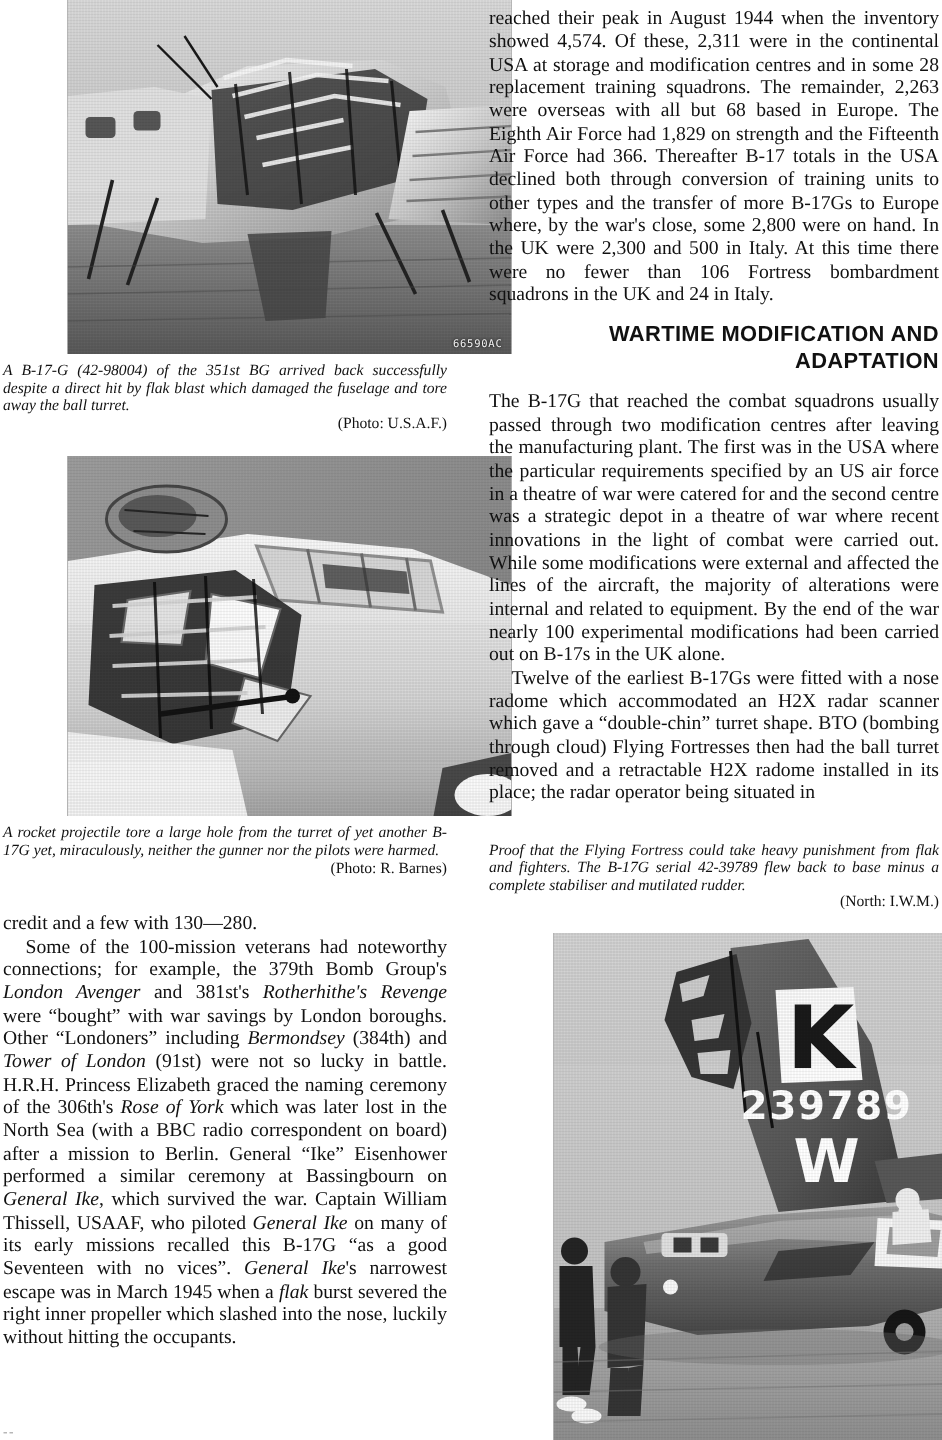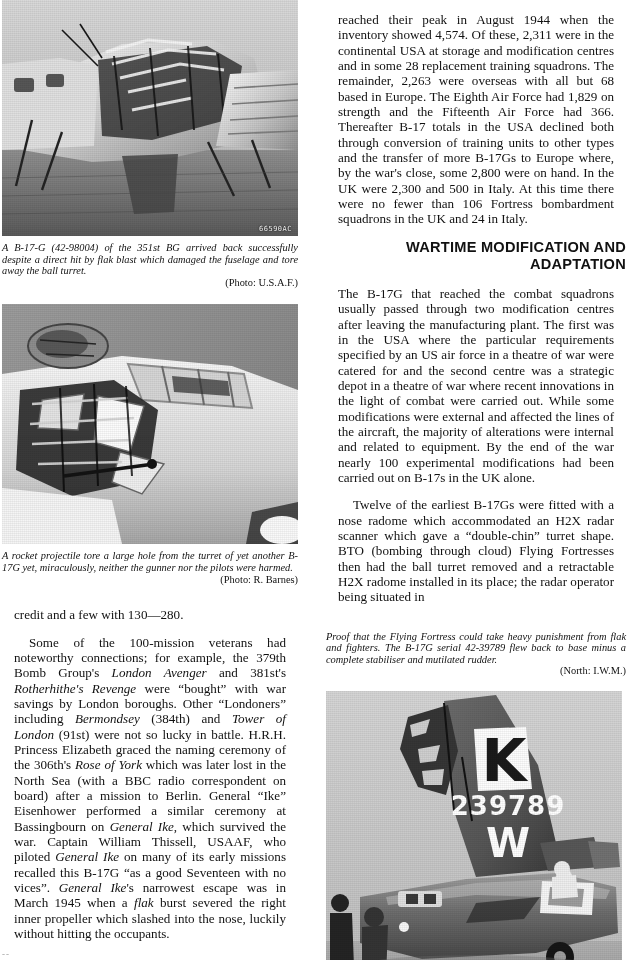--- a/index.html
+++ b/index.html
@@ -15,21 +15,21 @@
   .col{position:absolute;top:0;width:297px;}
   .col-left{left:2px;}
   .col-right{left:326px;width:300px;}
 
   
   .para{
     font-size:13.1px;
     line-height:15.35px;
     text-align:justify;
     text-justify:inter-word;
-    margin:12px;
+    margin:0;
     hyphens:none;
   }
   .para + .para{text-indent:15px;}
   .para.noindent{text-indent:0;}
   .para i, .para em{font-style:italic;}
 
   
   .section-head{
     font-family:"Liberation Sans", sans-serif;
     font-weight:bold;
@@ -55,20 +55,21 @@
     font-size:10.4px;line-height:11.6px;
   }
   .cap-lastline .txt{font-style:italic;}
   .cap-lastline .credit{font-style:normal;white-space:nowrap;}
 
   
   .photo{
     position:relative;overflow:hidden;
     background:#a16207;
     filter:grayscale(100%) contrast(108%);
+    margin-left:43px;
   }
   .photo::after{ 
     content:"";position:absolute;inset:0;pointer-events:none;
     background-image:
       repeating-linear-gradient(0deg, rgba(0,0,0,.055) 0 1px, rgba(255,255,255,.04) 1px 2px),
       repeating-linear-gradient(90deg, rgba(0,0,0,.035) 0 1px, rgba(255,255,255,.03) 1px 2px);
     mix-blend-mode:multiply;opacity:.75;
   }
   .photo svg{display:block;width:100%;height:100%;}
   .photo-stamp{

